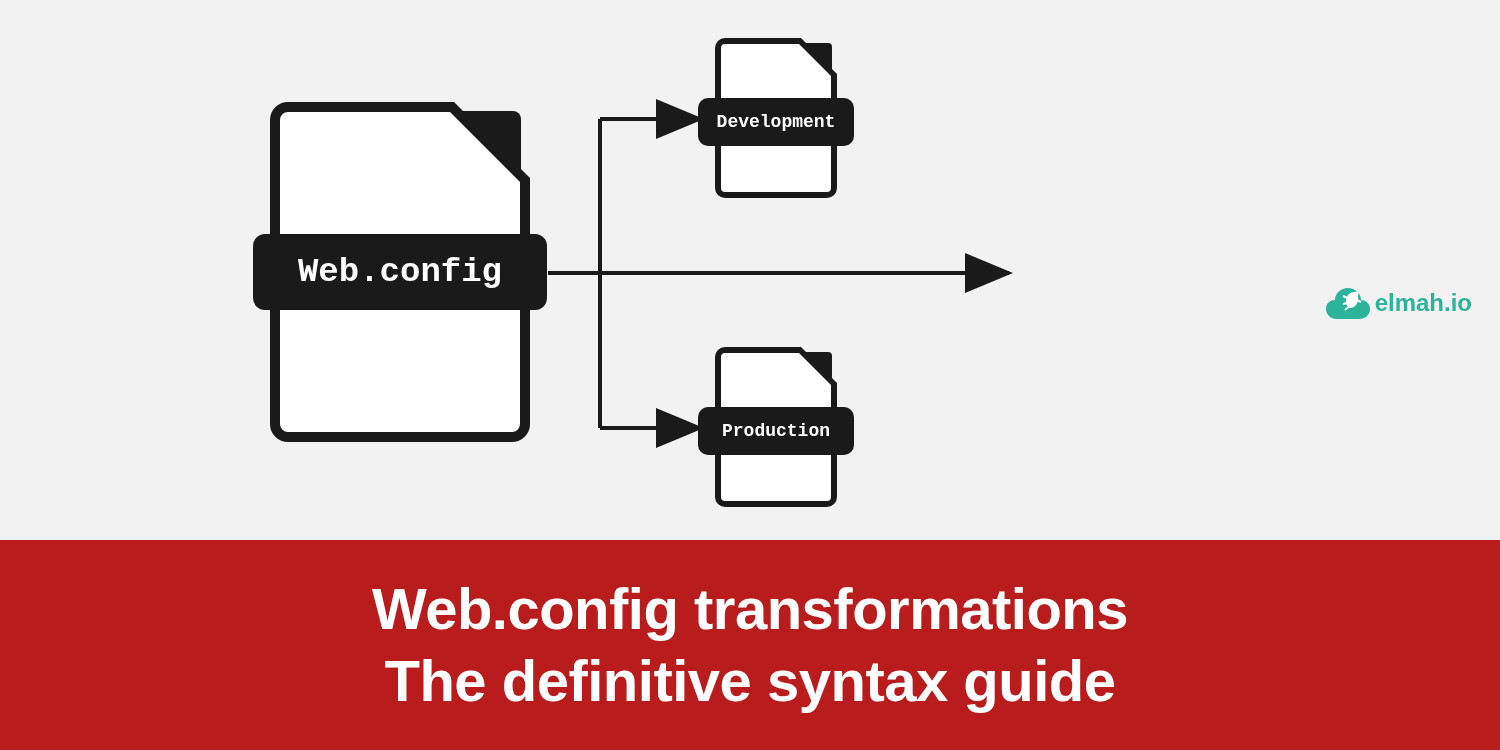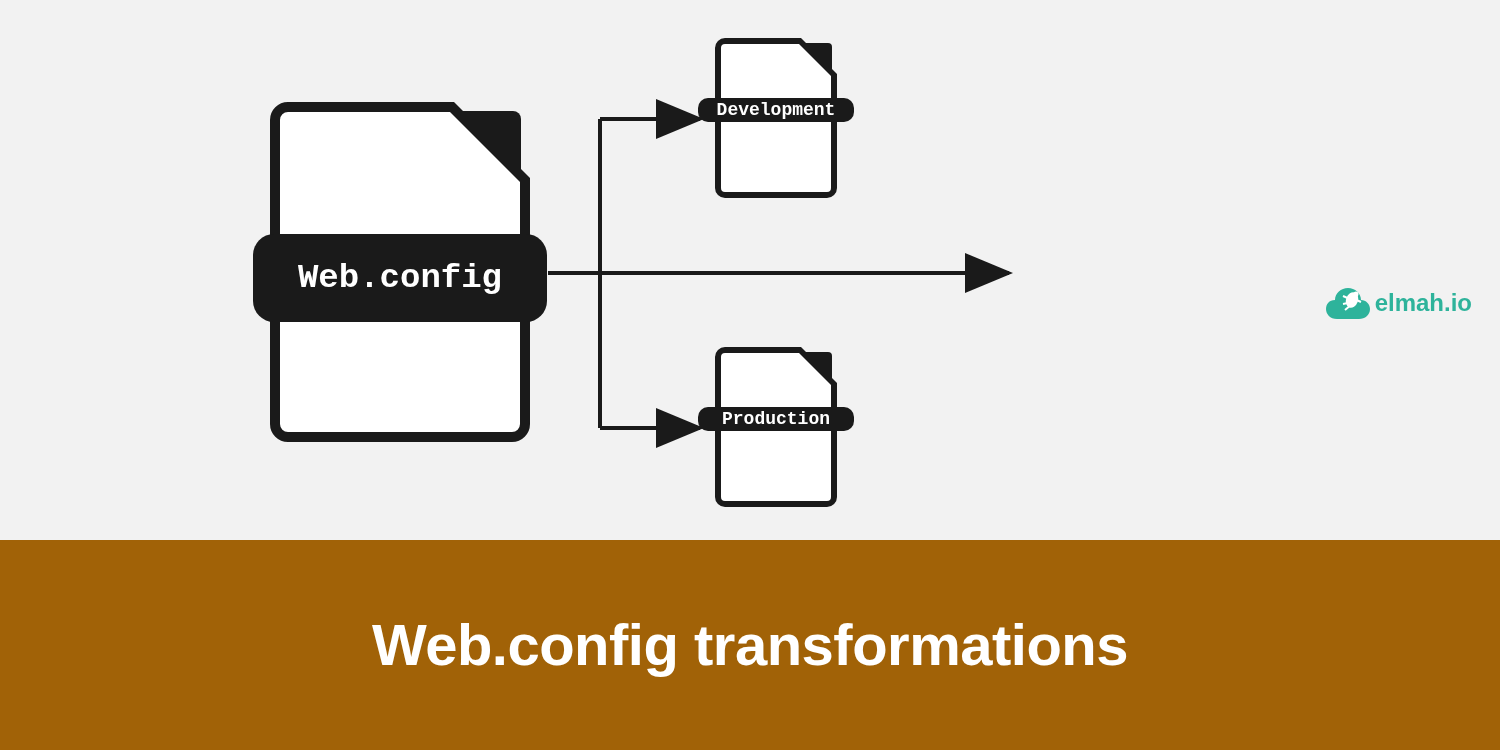--- a/index.html
+++ b/index.html
@@ -84,48 +84,48 @@
   font-weight: bold;
   display: flex;
   align-items: center;
   justify-content: center;
   white-space: nowrap;
 }
 .label-band.large {
   top: 50%;
   margin-top: -38px;
   width: 294px;
-  height: 88px;
-  border-radius: 21px;
+  height: 76px;
+  border-radius: 12px;
   font-size: 34px;
   text-align: center;
 }
 .label-band.small {
   top: 50%;
   margin-top: -20px;
   width: 156px;
-  height: 24px;
+  height: 48px;
   border-radius: 10px;
   font-size: 18px;
 }
 svg.arrows {
   position: absolute;
   top: 0;
   left: 0;
   width: 100%;
   height: 100%;
   pointer-events: none;
 }
 .banner {
   position: absolute;
   bottom: 0;
   left: 0;
   width: 100%;
   height: 210px;
-  background: #a16207;
+  background: #b91c1c;
   display: flex;
   flex-direction: column;
   align-items: center;
   justify-content: center;
   color: #fff;
 }
 .banner h1 {
   font-size: 58px;
   font-weight: 700;
   line-height: 1.25;
@@ -209,14 +209,15 @@
       </svg>
     </span>
     <span>elmah.io</span>
   </div>
 
 </div>
 
 <div class="banner">
   <h1>
     <span>Web.config transformations</span><br>
+    <span>The definitive syntax guide</span>
   </h1>
 </div>
 
 </body></html>

